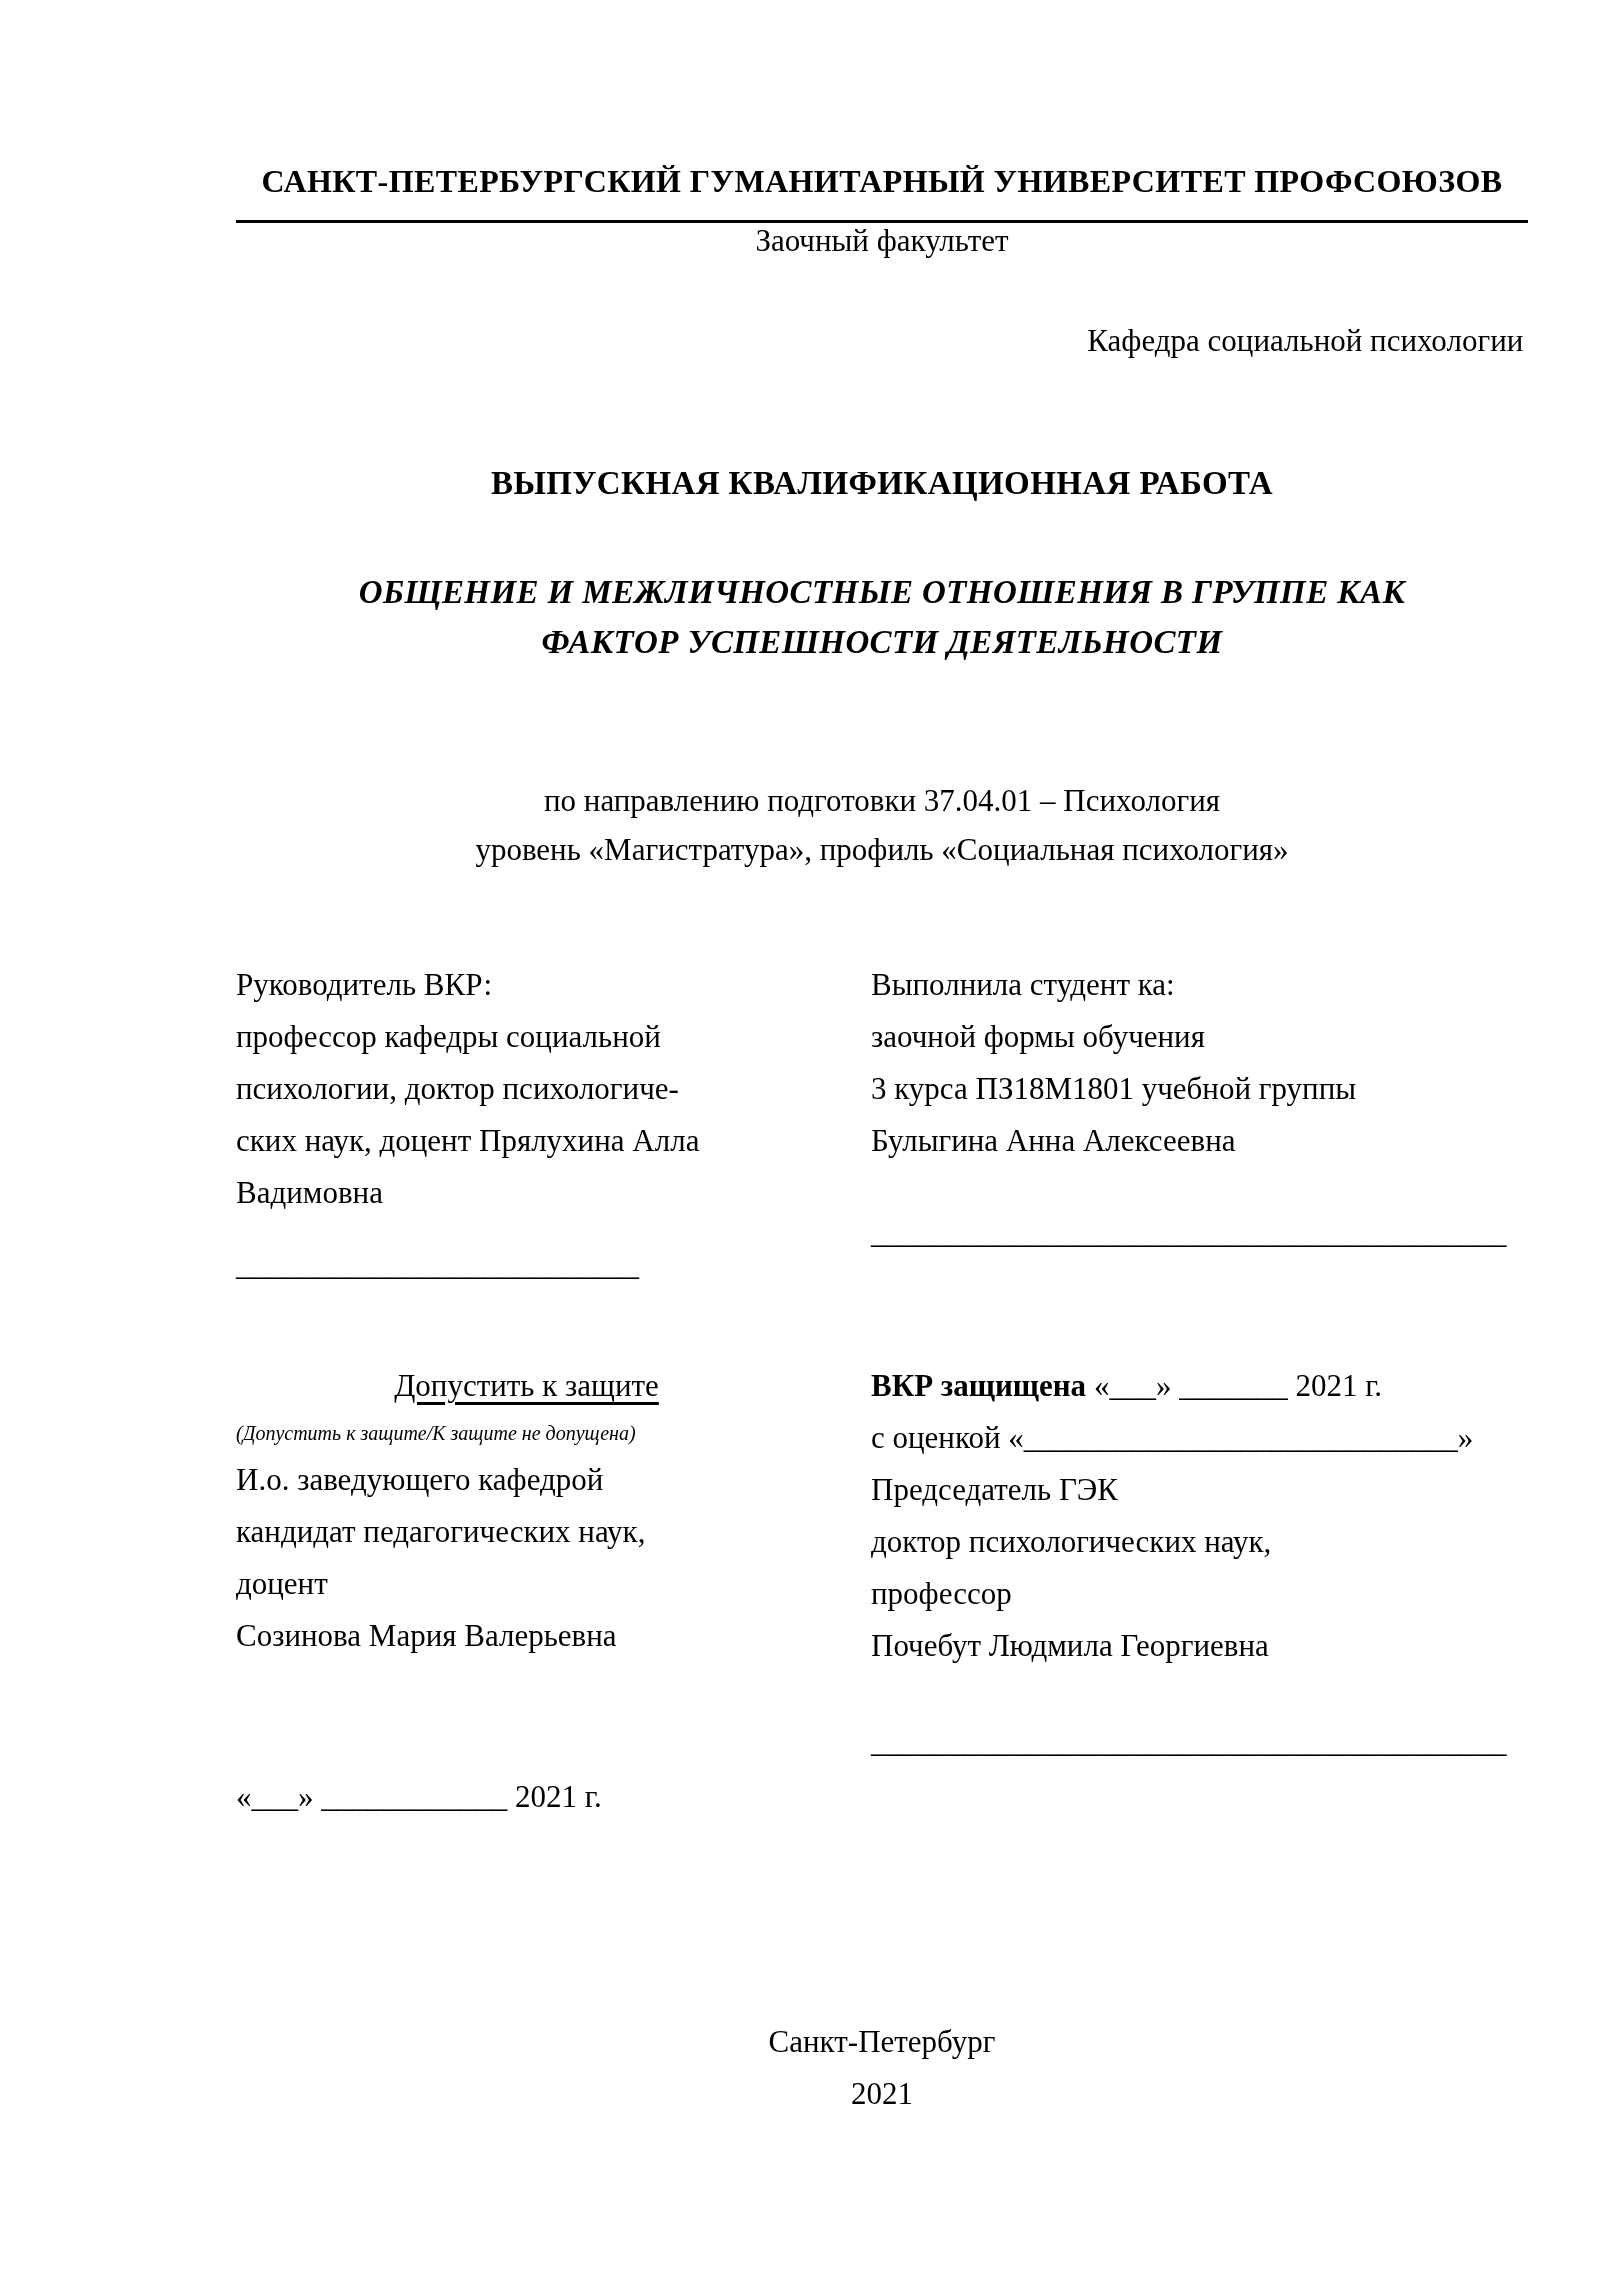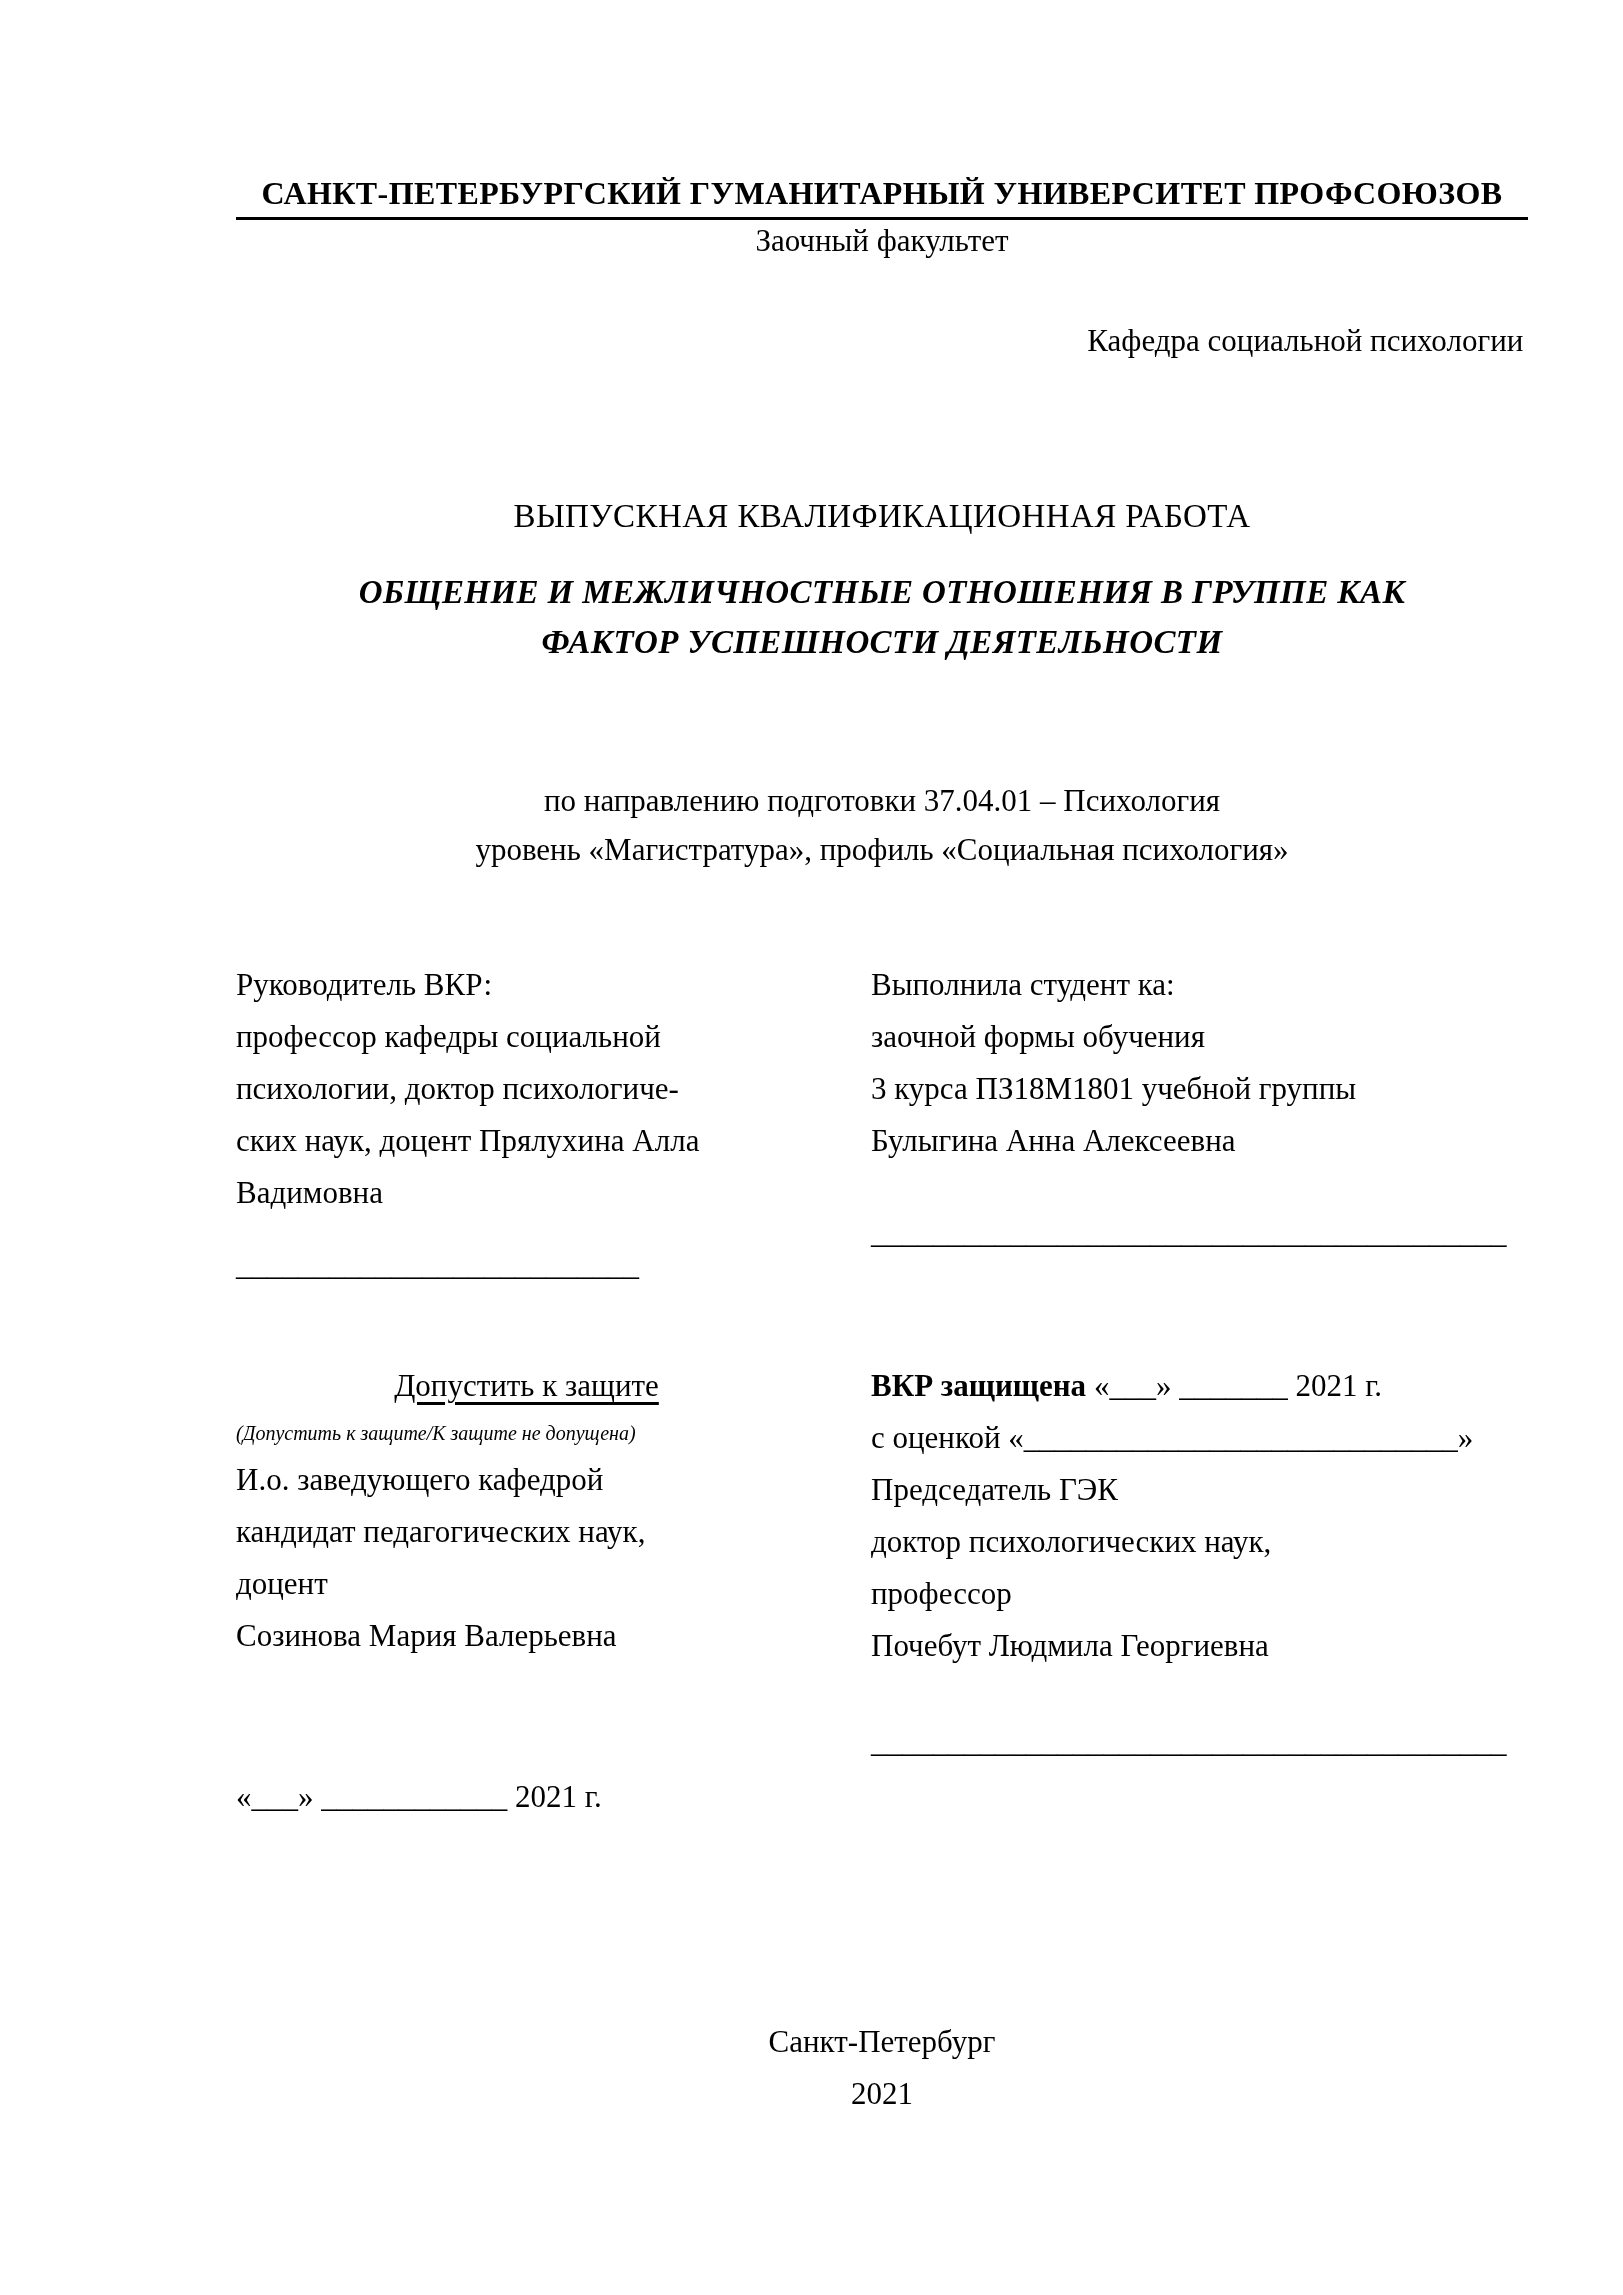--- a/index.html
+++ b/index.html
@@ -13,45 +13,44 @@
     height: 2295px;
     background: #ffffff;
     color: #000000;
     font-family: "Liberation Serif", "DejaVu Serif", serif;
     font-size: 31px;
     overflow: hidden;
   }
   .abs { position: absolute; }
 
   .header-block {
-    left: 236px; top: 175px; width: 1292px;
+    left: 236px; top: 163px; width: 1292px;
     text-align: center;
     font-weight: bold;
     font-size: 32px;
     border-bottom: 3.1px solid #000;
-    padding-bottom: 5px;
+    padding-bottom: 20px;
     letter-spacing: 0.4px;
   }
   .faculty {
     left: 236px; top: 223px; width: 1292px;
     text-align: center;
   }
   .department {
     left: 236px; top: 323px; width: 1292px;
     text-align: right;
     padding-right: 4.7px;
     box-sizing: border-box;
   }
   .work-type {
     left: 236px; top: 465px; width: 1292px;
     text-align: center;
-    font-weight: normal;
+    font-weight: bold;
     font-size: 33px;
     letter-spacing: 0.4px;
-    margin-top: 33px;
   }
   .title-block {
     left: 236px; top: 567px; width: 1292px;
     text-align: center;
     font-weight: bold;
     font-size: 33px;
     line-height: 50px;
     letter-spacing: 0.4px;
     font-style: italic;
   }

